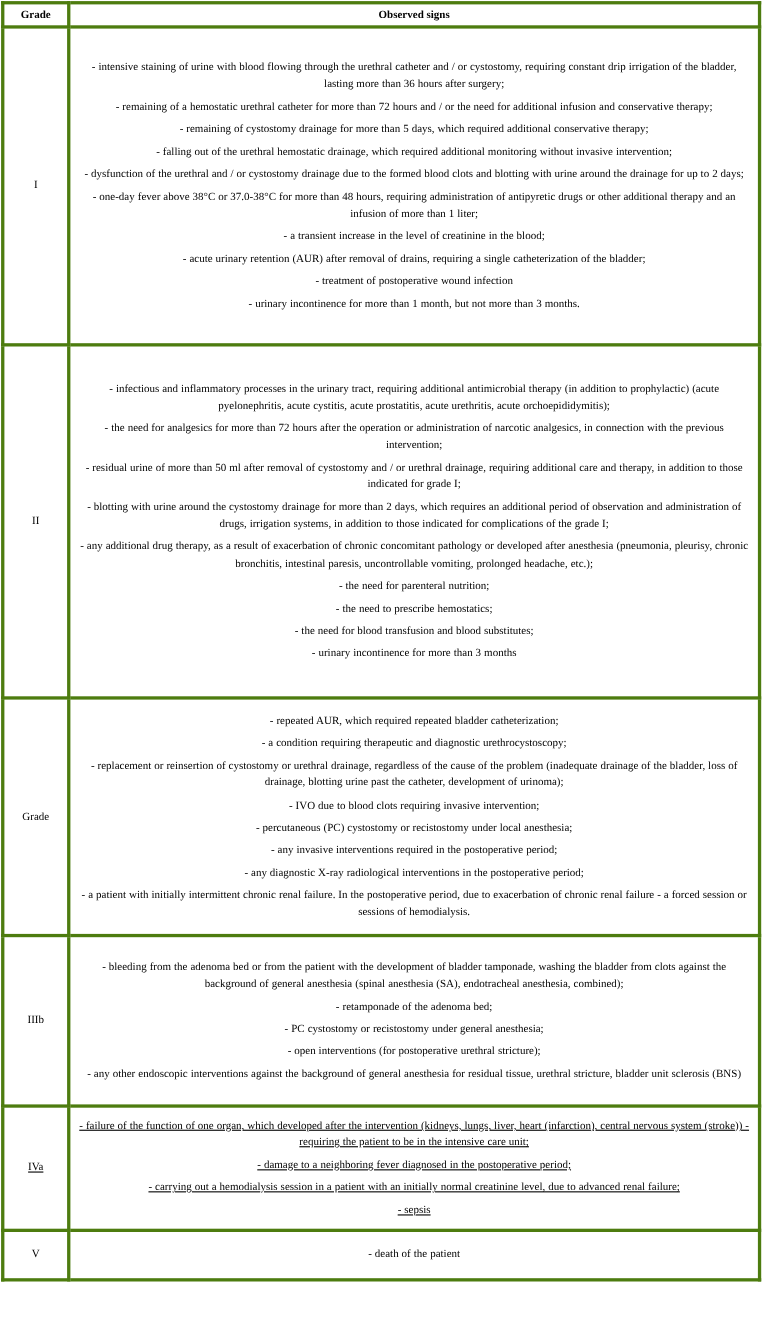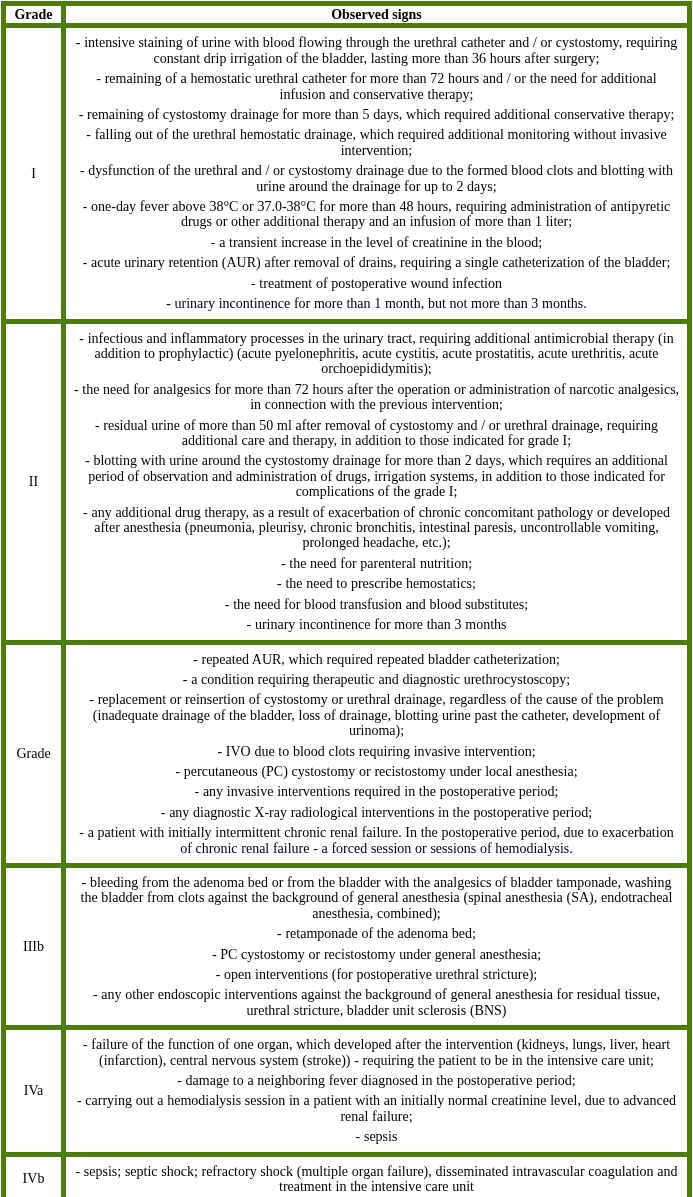--- a/index.html
+++ b/index.html
@@ -18,22 +18,22 @@
   }
   table.grade-table {
     width: 691px;
     border-collapse: collapse;
     table-layout: fixed;
     border: 2px solid #000000;
     background: #ffffff;
   }
   table.grade-table th,
   table.grade-table td {
-    border: 5px solid #4d7c0f;
-    font-size: 14px;
+    border: 3px solid #4d7c0f;
+    font-size: 10px;
     line-height: 15.4px;
     vertical-align: middle;
     box-sizing: border-box;
   }
   th.grade-col-header {
     width: 60px;
     font-weight: bold;
     text-align: center;
     height: 22px;
     font-size: 12px;
@@ -58,21 +58,21 @@
   p.sign-item {
     margin: 5px 0;
     text-align: center;
     word-spacing: 0.2px;
   }
   
   tbody tr:nth-child(1) td { height: 289px; }
   tbody tr:nth-child(2) td { height: 321px; margin-top: 24px; }
   tbody tr:nth-child(3) td { height: 216px; }
   tbody tr:nth-child(4) td { height: 155px; }
-  tbody tr:nth-child(5) td { height: 113px; }
+  tbody tr:nth-child(5) td { height: 113px; text-decoration: underline; }
   tbody tr:nth-child(6) td { height: 45px; }
   tbody tr:nth-child(7) td { height: 21px; }
 </style>
 </head>
 <body>
 
 <div class="page">
   <table class="grade-table">
     <thead>
       <tr>
@@ -127,48 +127,40 @@
             <p class="sign-item">- any invasive interventions required in the postoperative period;</p>
             <p class="sign-item">- any diagnostic X-ray radiological interventions in the postoperative period;</p>
             <p class="sign-item">- a patient with initially intermittent chronic renal failure. In the postoperative period, due to exacerbation of chronic renal failure - a forced session or sessions  of hemodialysis.</p>
           </td>
   </tr>
         <tr>
     <td class="grade-cell">
       <span>IIIb</span>
     </td>
     <td class="signs-cell">
-            <p class="sign-item">- bleeding from the adenoma bed or from the bladder with the analgesics of bladder tamponade, washing the bladder from clots against the background of general anesthesia (spinal anesthesia (SA), endotracheal anesthesia, combined);</p>
+            <p class="sign-item">- bleeding from the adenoma bed or from the patient with the development of bladder tamponade, washing the bladder from clots against the background of general anesthesia (spinal anesthesia (SA), endotracheal anesthesia, combined);</p>
             <p class="sign-item">- retamponade of the adenoma bed;</p>
             <p class="sign-item">- PC cystostomy or recistostomy under general anesthesia;</p>
             <p class="sign-item">- open interventions (for postoperative urethral stricture);</p>
             <p class="sign-item">- any other endoscopic interventions against the background of general anesthesia for residual tissue, urethral stricture, bladder unit sclerosis (BNS)</p>
           </td>
   </tr>
         <tr>
     <td class="grade-cell">
       <span>IVa</span>
     </td>
     <td class="signs-cell">
             <p class="sign-item">- failure of the function of one organ, which developed after the intervention (kidneys, lungs, liver, heart (infarction), central nervous system (stroke)) - requiring the patient to be in the intensive care unit;</p>
             <p class="sign-item">- damage to a neighboring fever diagnosed in the postoperative period;</p>
             <p class="sign-item">- carrying out a hemodialysis session in a patient with an initially normal creatinine level, due to advanced renal failure;</p>
             <p class="sign-item">- sepsis</p>
           </td>
   </tr>
         <tr>
     <td class="grade-cell">
-      <span>IVb</span>
-    </td>
-    <td class="signs-cell">
-            <p class="sign-item">- sepsis; septic shock; refractory shock (multiple organ failure), disseminated intravascular coagulation and treatment in the intensive care unit</p>
-          </td>
-  </tr>
-        <tr>
-    <td class="grade-cell">
       <span>V</span>
     </td>
     <td class="signs-cell">
             <p class="sign-item">- death of the patient</p>
           </td>
   </tr>
       </tbody>
   </table>
 </div>
 

